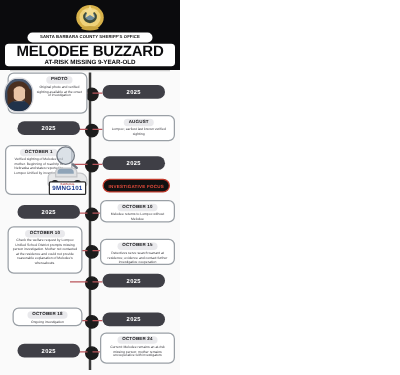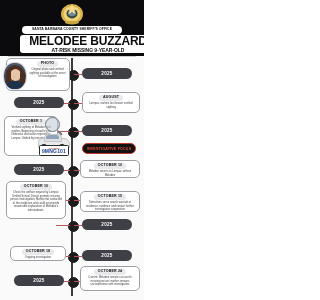--- a/index.html
+++ b/index.html
@@ -24,21 +24,21 @@
   .agency-ribbon{
     position:absolute;left:22px;top:26px;width:100px;height:8px;
     background:#ffffff;border-radius:4px/4px;
     display:flex;align-items:center;justify-content:center;
   }
   .agency-ribbon span{
     font-size:3.4px;font-weight:bold;letter-spacing:.1px;color:#111;
     white-space:nowrap;line-height:1;
   }
   .name-plate{
-    position:absolute;left:20px;top:35px;width:136px;height:18px;
+    position:absolute;left:4px;top:35px;width:136px;height:18px;
     background:#ffffff;border-radius:3px;
     display:flex;flex-direction:column;align-items:center;justify-content:center;
   }
   .name-plate .nm{
     font-size:12px;font-weight:bold;color:#0b0b0d;letter-spacing:-.2px;
     line-height:12px;white-space:nowrap;
   }
   .name-plate .sub{
     font-size:5px;font-weight:bold;color:#0b0b0d;letter-spacing:-.05px;
     line-height:6px;white-space:nowrap;

